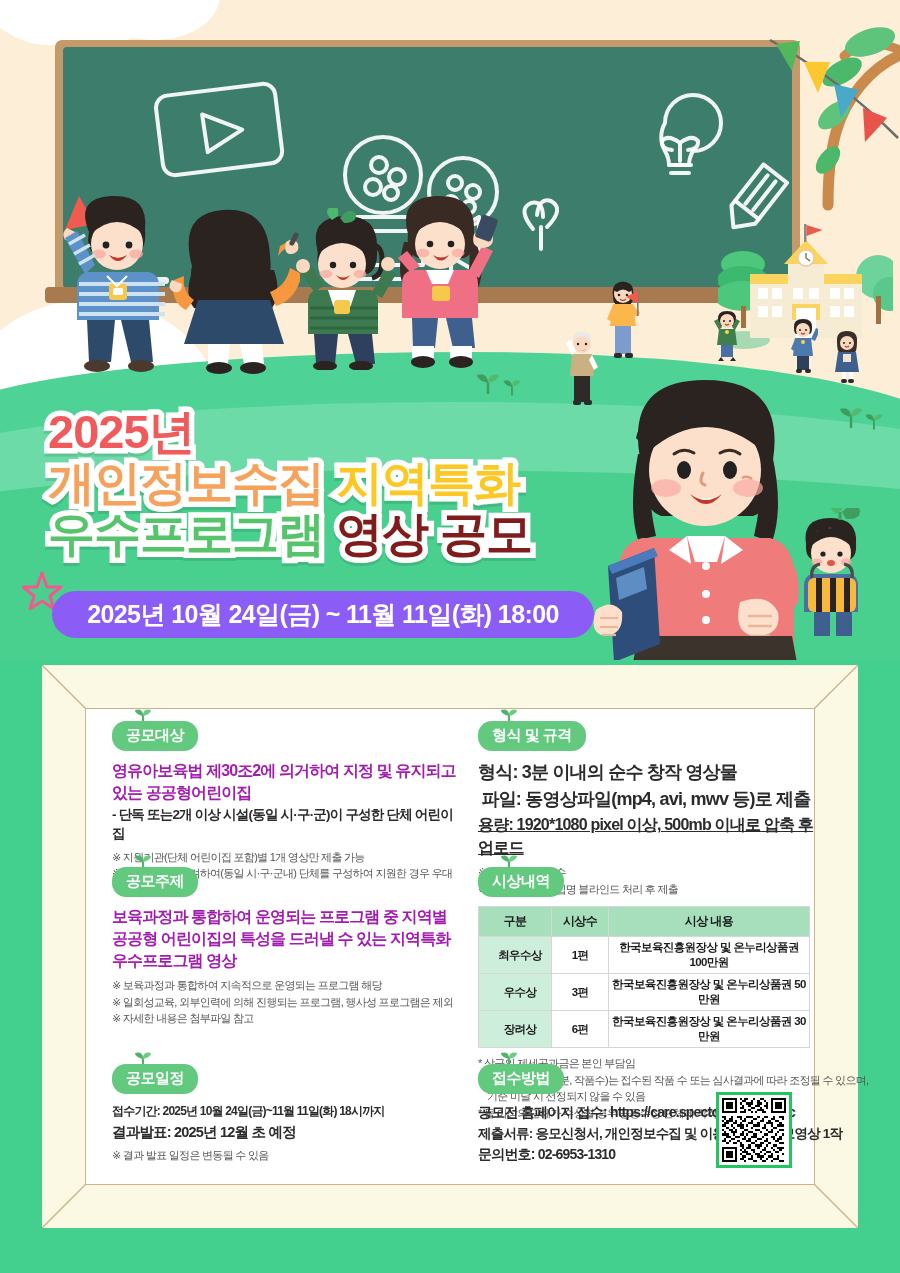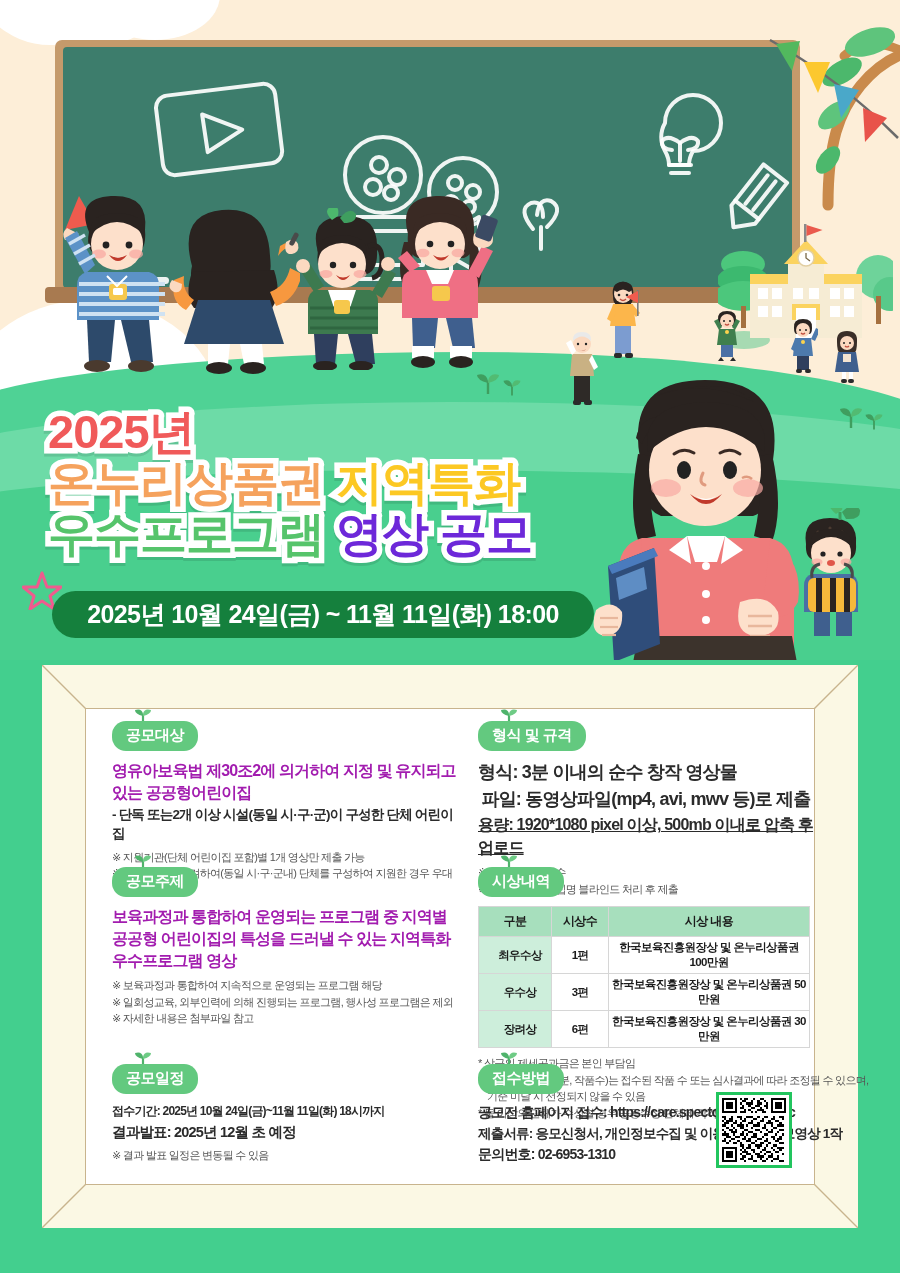--- a/index.html
+++ b/index.html
@@ -62,23 +62,23 @@
   .branch{position:absolute;right:0;top:20px;width:150px;height:230px;}
 
   
   .titleblock{position:absolute;left:48px;top:408px;width:640px;}
   .tline{margin:0;line-height:1;white-space:nowrap;font-weight:900;letter-spacing:-1px;
          -webkit-text-stroke:11px #ffffff;paint-order:stroke fill;
          filter:drop-shadow(0 3px 0 rgba(0,0,0,.10));}
   .t1{font-size:47px;color:#f05a5a;margin-bottom:4px;}
   .t2{font-size:47px;margin-bottom:4px;}
   .t3{font-size:47px;}
-  .c-or{color:#f5a25d;} .c-yl{color:#fcc823;} .c-gr{color:#56c46b;} .c-bl{color:#6d28d9;}
-
-  .datebar{position:absolute;left:52px;top:591px;width:542px;height:47px;background:#15803d;
+  .c-or{color:#f5a25d;} .c-yl{color:#fcc823;} .c-gr{color:#56c46b;} .c-bl{color:#7f1d1d;}
+
+  .datebar{position:absolute;left:52px;top:591px;width:542px;height:47px;background:#8b5cf6;
            border-radius:24px;display:flex;align-items:center;justify-content:center;}
   .datebar span{color:#fff;font-size:25px;font-weight:800;letter-spacing:-.6px;white-space:nowrap;}
   .star{position:absolute;left:22px;top:570px;width:40px;height:40px;}
 
   
   .card{position:absolute;left:42px;top:665px;width:888px;height:563px;}
   .card-bg{position:absolute;inset:0;background:#fbf8e4;
      clip-path:polygon(0 0,816px 0,816px 563px,0 563px);}
   .card-inner{position:absolute;left:44px;top:44px;width:728px;height:475px;background:#fff;
       box-shadow:0 0 0 1px #c8b48d;}
@@ -519,21 +519,21 @@
           <path d="M12 257 h14"></path>
       </g>
     </svg>
   </div>
 
   <div class="titleblock">
     <div class="tline t1">
       <span>2025년</span>
     </div>
     <div class="tline t2">
-      <span class="c-or">온누리상품권</span><span class="c-yl"> 지역특화</span>
+      <span class="c-or">개인정보수집</span><span class="c-yl"> 지역특화</span>
     </div>
     <div class="tline t3">
       <span class="c-gr">우수프로그램</span><span class="c-bl"> 영상 공모</span>
     </div>
   </div>
 
   <svg class="star" viewBox="0 0 40 40">
     <path d="M20 3 L25 17 L39 17 L28 26 L32 39 L20 31 L8 39 L12 26 L1 17 L15 17 Z" fill="none" stroke="#ef5b8e" stroke-width="3" stroke-linejoin="round"></path>
   </svg>
 

